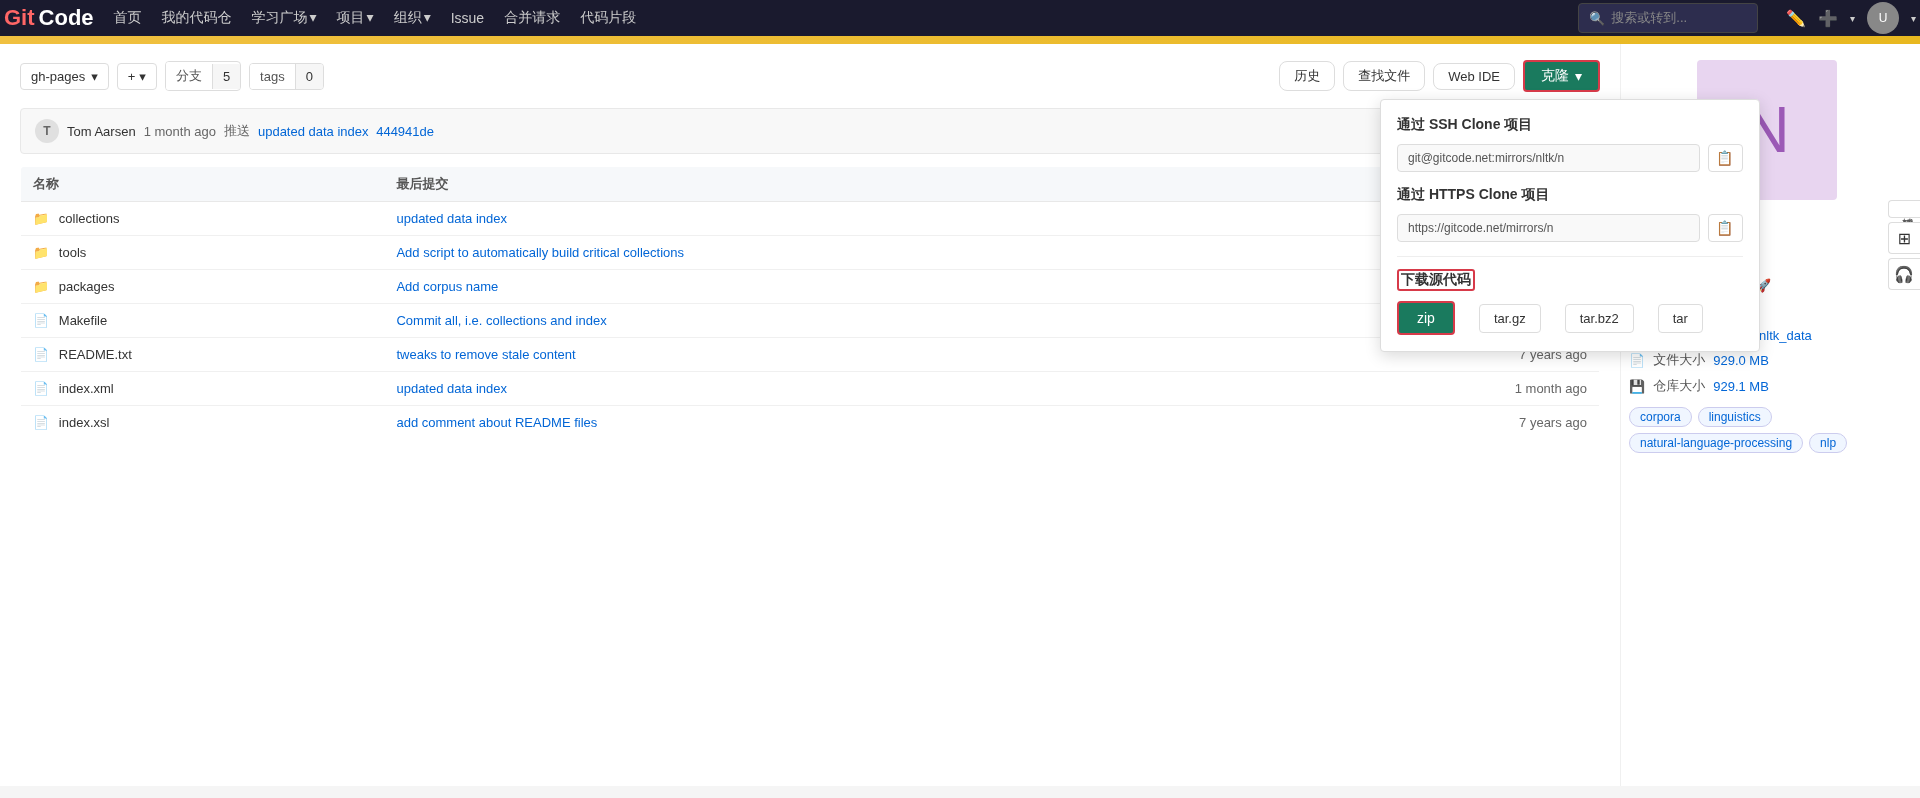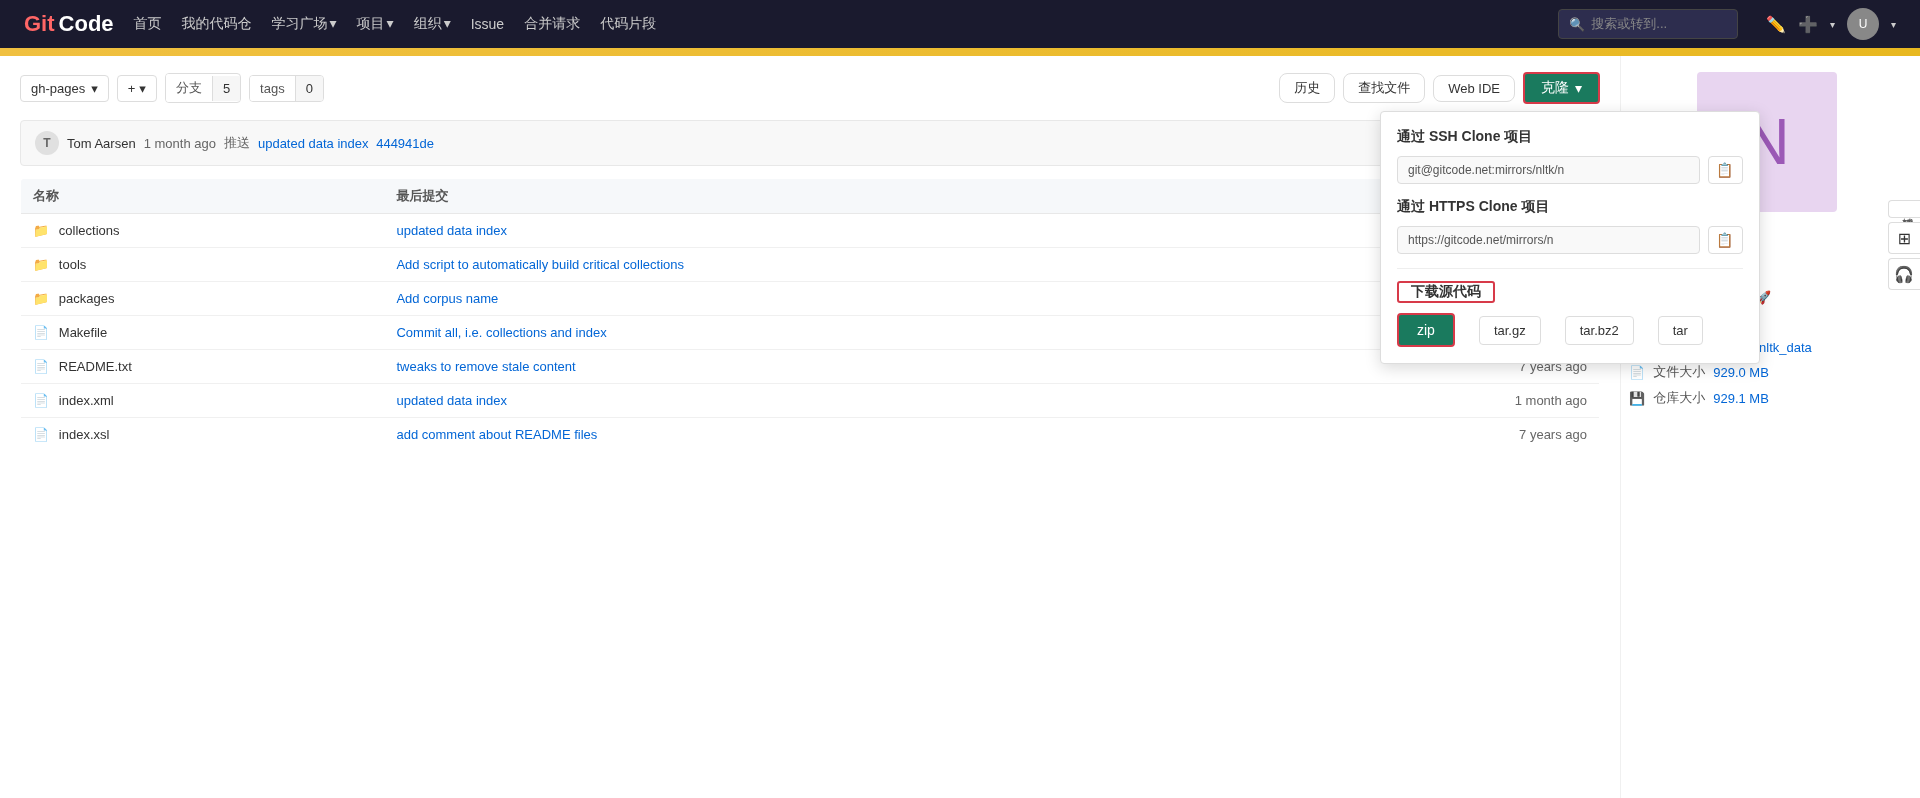--- a/index.html
+++ b/index.html
@@ -3,22 +3,22 @@
   <meta charset="utf-8">
   <style>
     * { box-sizing: border-box; margin: 0; padding: 0; }
     body { font-family: -apple-system, BlinkMacSystemFont, 'Segoe UI', Arial, sans-serif; font-size: 14px; background: #f5f5f5; color: #333; }
 
     
     .top-nav {
       background: #1a1a2e;
       display: flex;
       align-items: center;
-      height: 48px;
-      padding: 0 24px;
+      height: 36px;
+      padding: 0 4px;
       gap: 20px;
       position: relative;
       z-index: 100;
     }
     .top-nav .logo {
       display: flex;
       align-items: center;
       gap: 4px;
       font-size: 22px;
       font-weight: bold;
@@ -269,21 +269,21 @@
       font-weight: 600;
       color: #333;
       margin-bottom: 10px;
       border-top: 1px solid #eee;
       padding-top: 12px;
     }
     .download-title-highlight {
       border: 2px solid #d73a49;
       border-radius: 3px;
       display: inline-block;
-      padding: 0 12px;
+      padding: 0 2px;
     }
     .download-buttons-row {
       display: flex;
       gap: 24px;
       align-items: center;
     }
     .dl-btn-zip {
       background: #1a7a5e;
       color: #fff;
       border: 2px solid #d73a49;
@@ -630,20 +630,27 @@
       <span class="file-size-label">文件大小</span>
       <span class="file-size-value">929.0 MB</span>
     </div>
 
     <div class="info-row">
       <span>💾</span>
       <span class="file-size-label">仓库大小</span>
       <span class="file-size-value">929.1 MB</span>
     </div>
 
+    <div class="tags-row" id="tags-container">
+
+    <span class="tag-badge">corpora</span>
+        <span class="tag-badge">linguistics</span>
+        <span class="tag-badge">natural-language-processing</span>
+        <span class="tag-badge">nlp</span>
+      </div>
   </div>
 
 </div>
 
 <div class="feedback-side">
   <div class="feedback-btn" style="writing-mode:vertical-rl;font-size:12px;padding:8px 4px;">反馈建议</div>
   <div class="qr-btn">⊞</div>
   <div class="qr-btn">🎧</div>
 </div>
 

